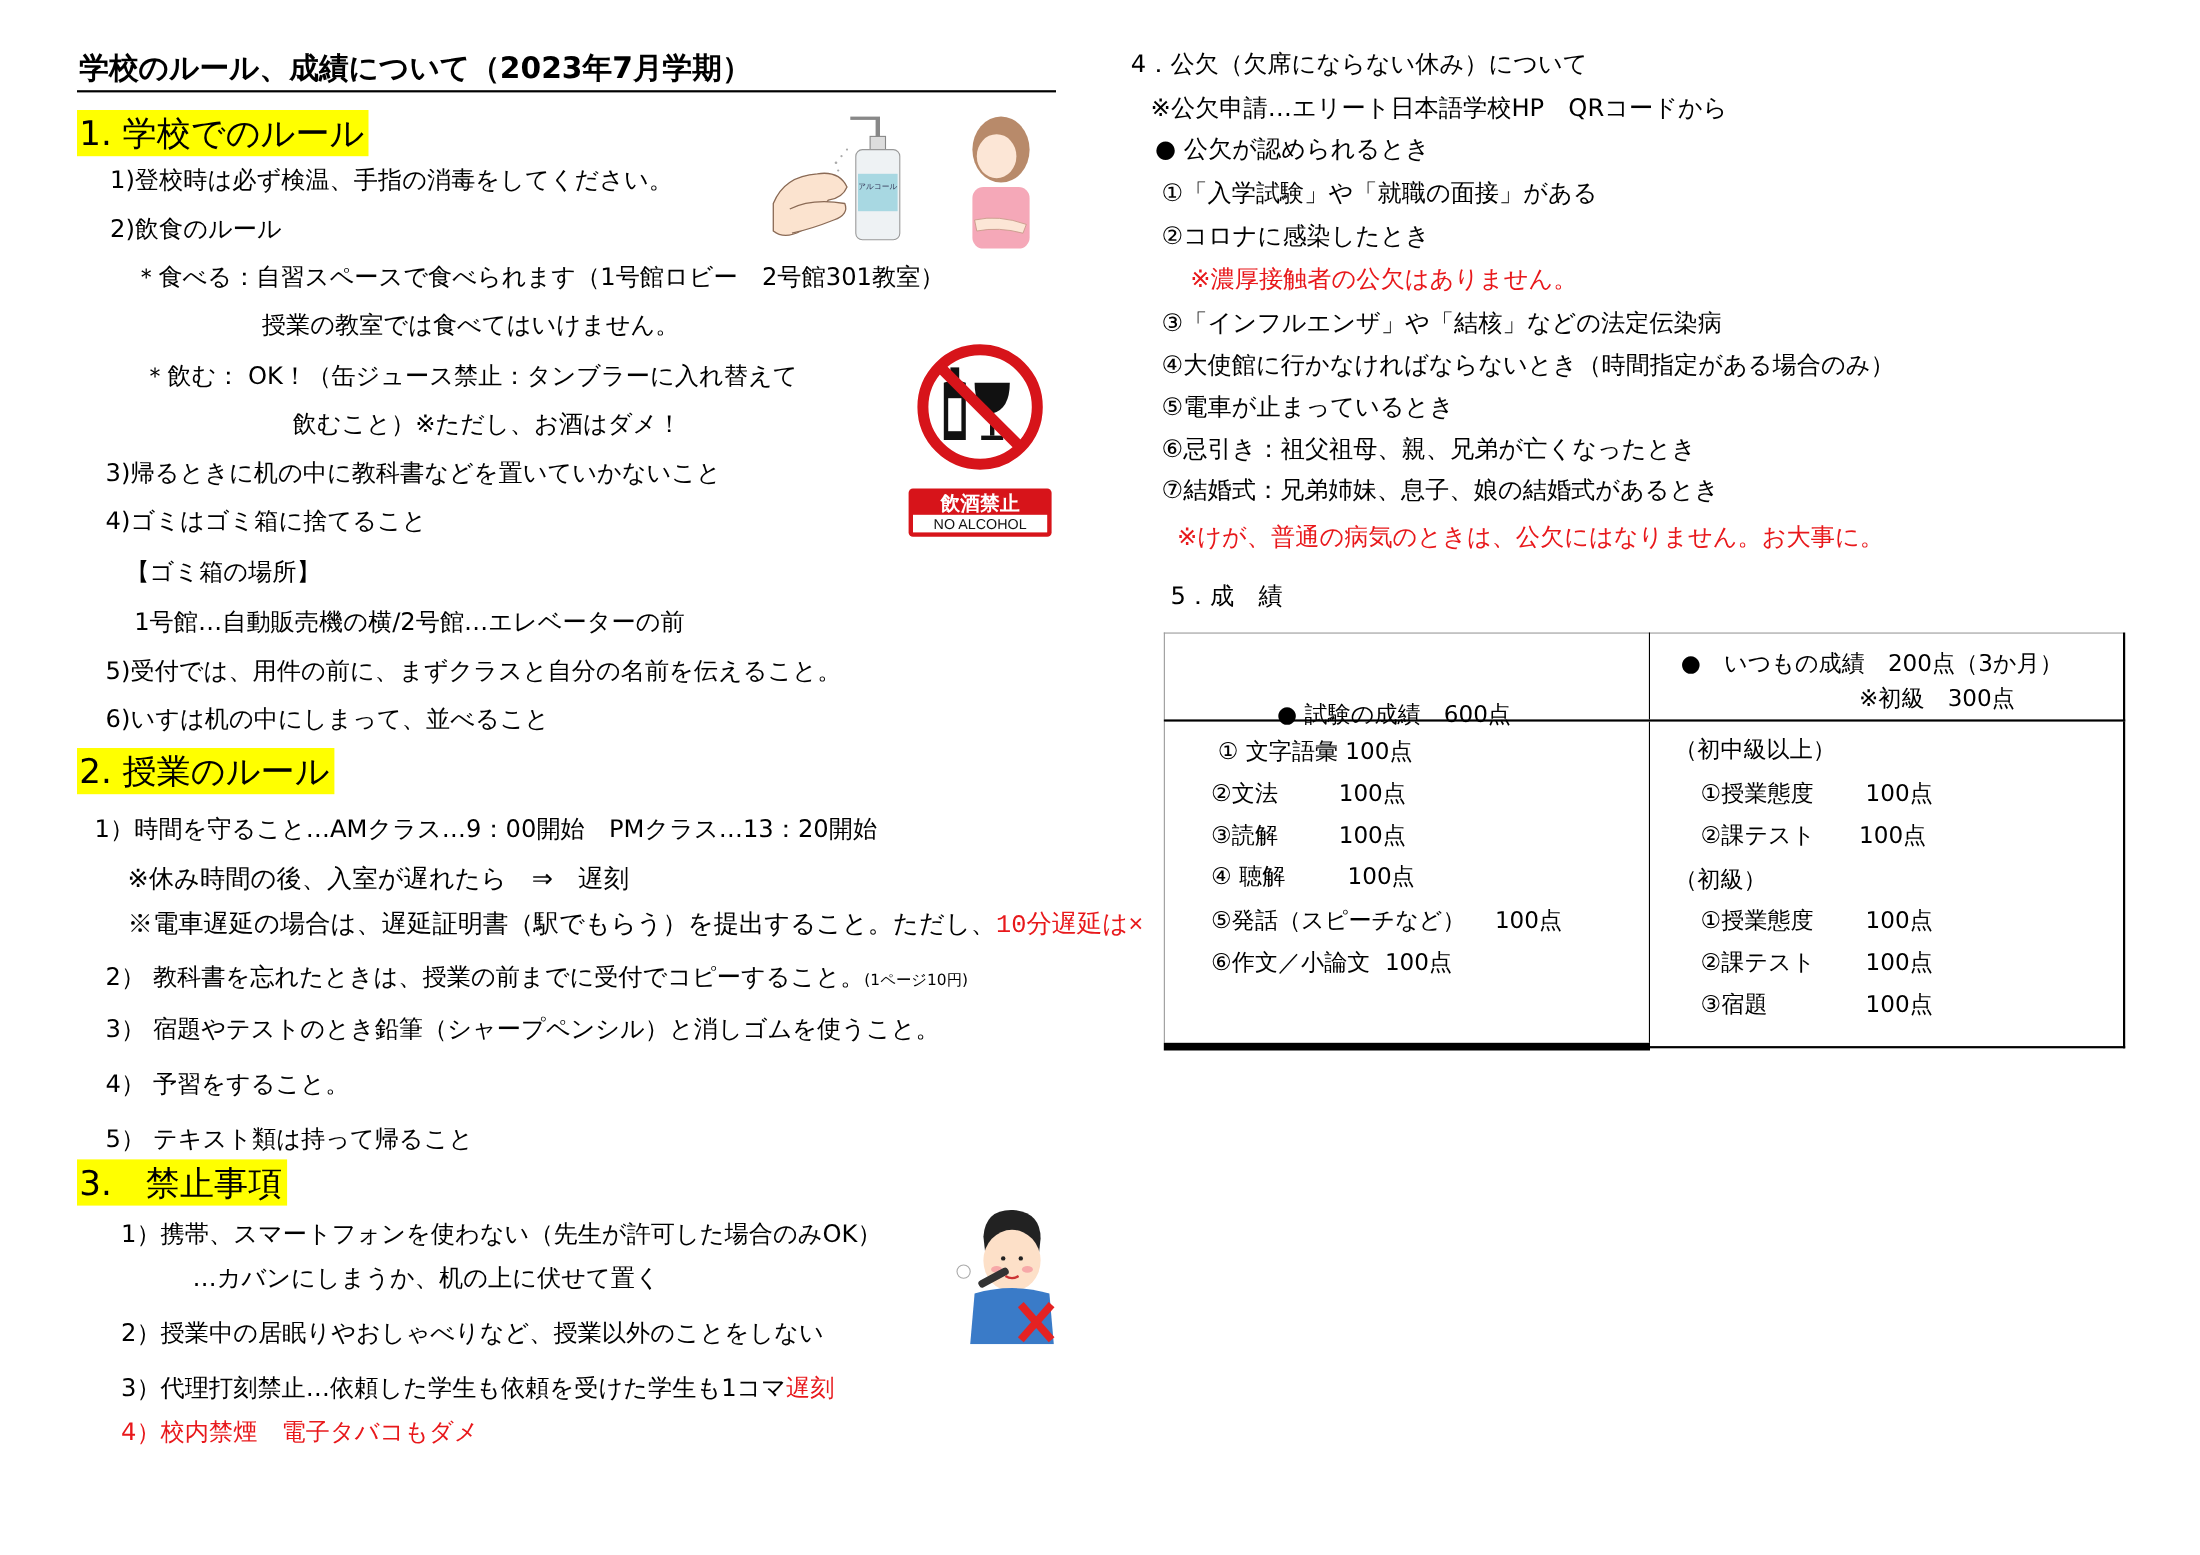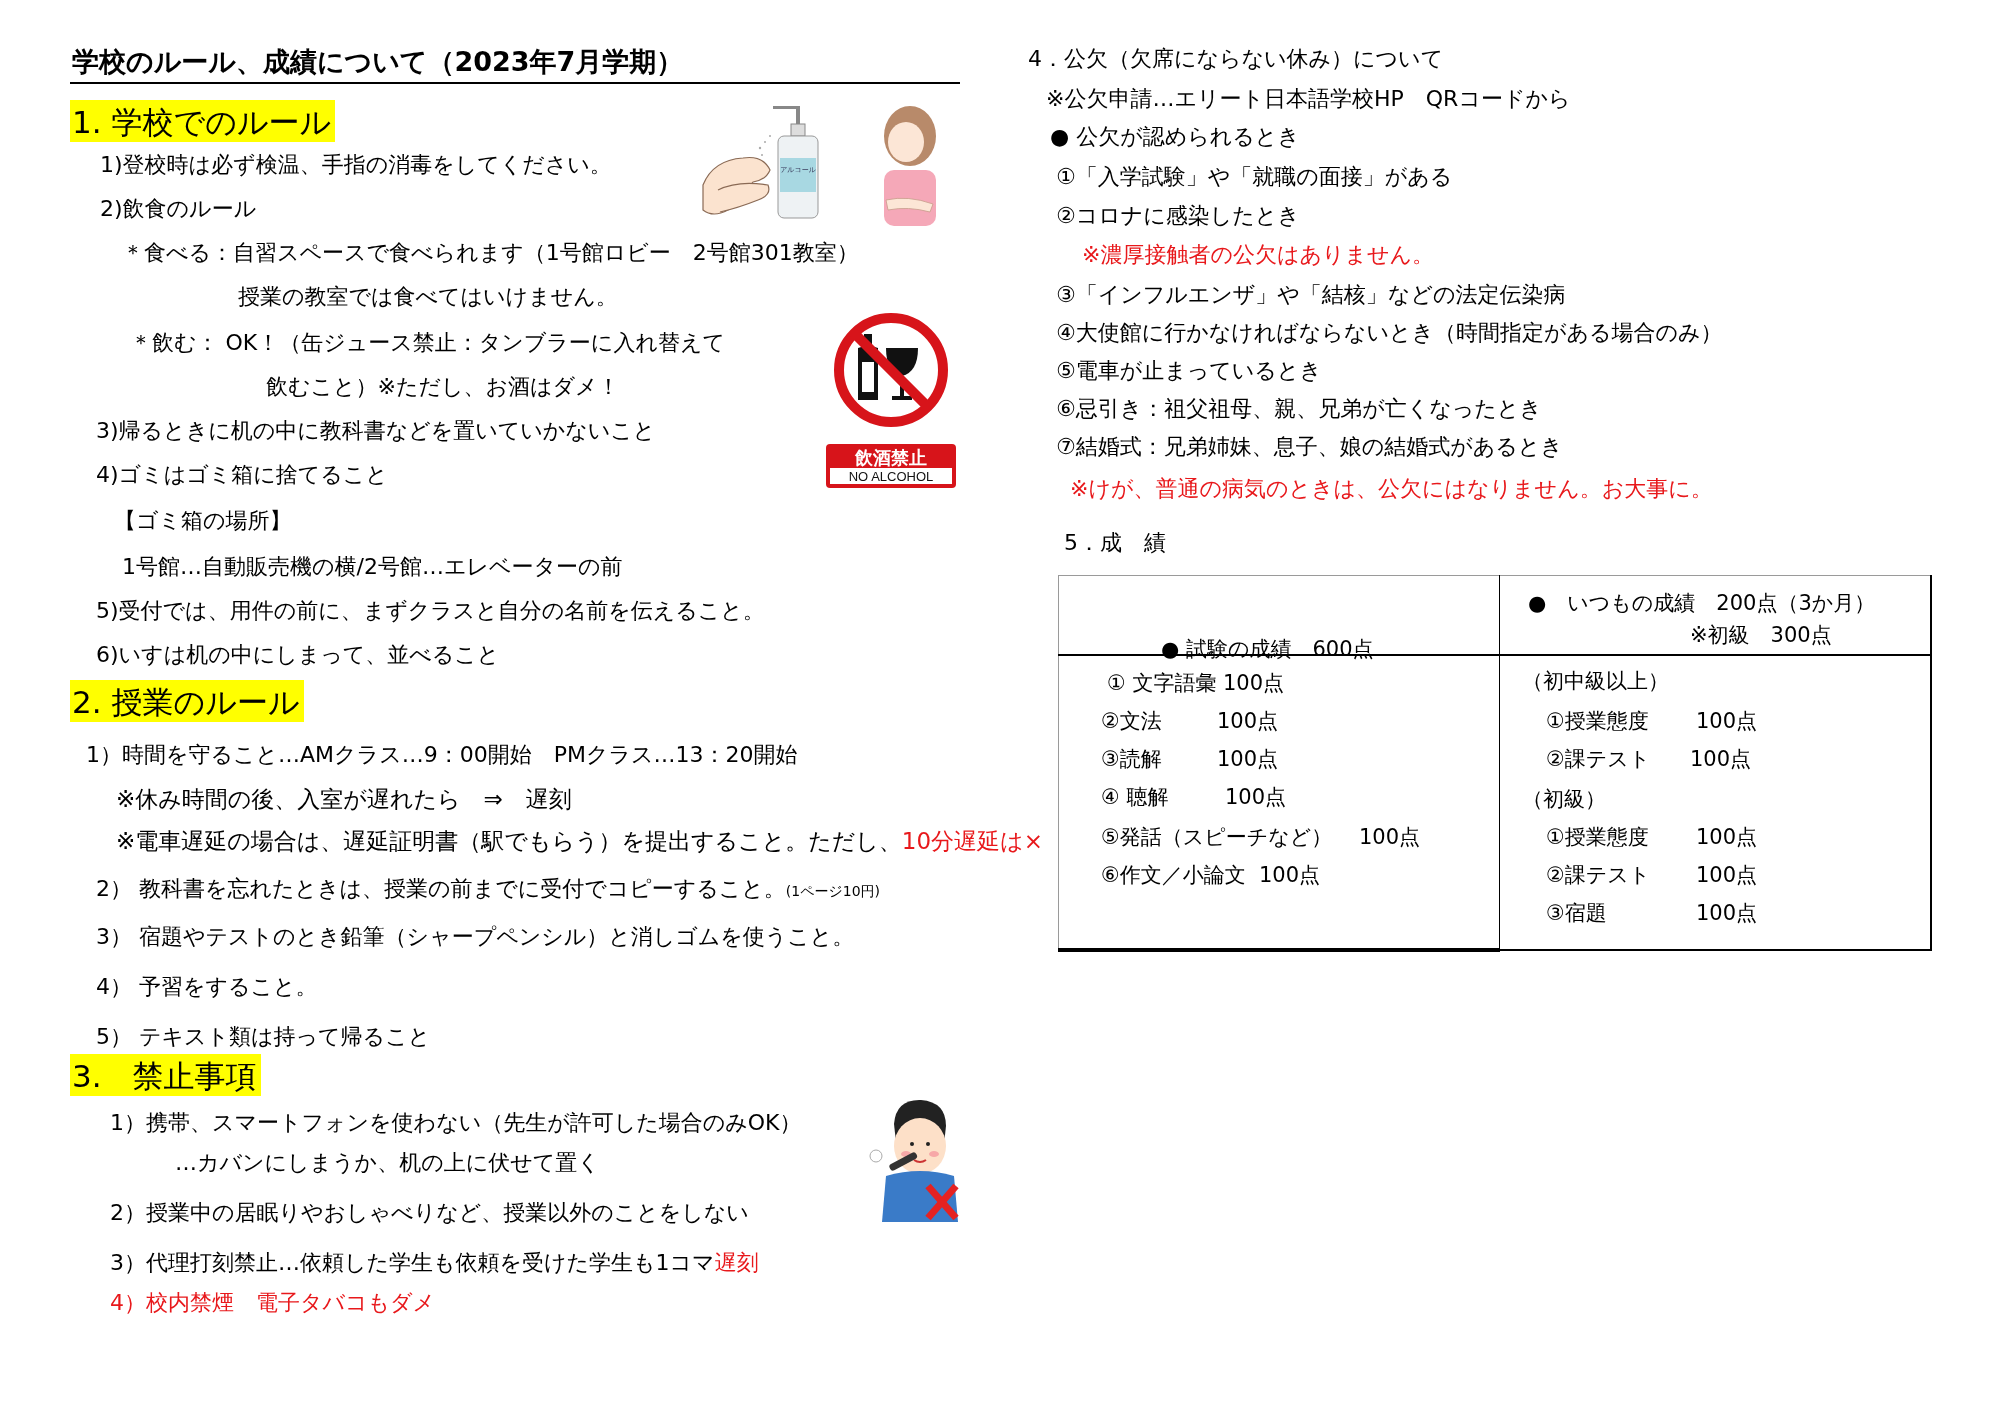--- a/index.html
+++ b/index.html
@@ -22,21 +22,21 @@
   .sec-head { font-size: 31px; line-height: 28px; }
   
   .grade-table {
     position: absolute; left: 1058px; top: 575px; width: 874px; height: 372px;
     border-collapse: collapse; font-size: 21px;
   }
   .grade-table td { vertical-align: top; padding: 0; }
   .gt-top-left, .gt-top-right { height: 78px; border-top: 1px solid #9a9a9a; border-bottom: 2px solid #000; }
   .gt-top-left { border-left: 1px solid #9a9a9a; border-right: 1px solid #000; width: 440px; }
   .gt-top-right { border-right: 2px solid #000; }
-  .gt-bot-left { border-left: 1px solid #9a9a9a; border-right: 1px solid #000; border-bottom: 4px solid #000000; }
+  .gt-bot-left { border-left: 1px solid #9a9a9a; border-right: 1px solid #000; border-bottom: 7px solid #000000; }
   .gt-bot-right { border-right: 2px solid #000; border-bottom: 2px solid #000; }
   .cell-inner { position: relative; height: 100%; }
   .ti { position: absolute; white-space: nowrap; line-height: 26px; }
   
   .illus { position: absolute; }
 </style>
 </head>
 <body>
 
 <div class="abs title">学校のルール、成績について（2023年7月学期）</div>
@@ -112,21 +112,21 @@
   <text x="69" y="185" font-size="13" fill="#111" text-anchor="middle" font-family="Liberation Sans, sans-serif">NO ALCOHOL</text>
 </svg>
 
 <div class="abs sec-head" style="left:70px; top:688px;">
   <span class="hl">2. 授業のルール</span>
 </div>
 <div class="abs line" style="left:86px; top:742px;">
   <span>1）</span><span>時間を守ること…AMクラス…9：00開始　PMクラス…13：20開始</span>
 </div>
 <div class="abs small" style="left:116px; top:788px;">※休み時間の後、入室が遅れたら　⇒　遅刻</div>
-<div class="abs small" style="left:116px; top:830px;">
+<div class="abs small" style="left:116px; top:830px;font-family:Liberation Mono, monospace;">
   <span>※電車遅延の場合は、遅延証明書（駅でもらう）を提出すること。ただし、</span><span class="red">10分遅延は×</span>
 </div>
 <div class="abs line" style="left:96px; top:876px;">
   <span>2）</span>&nbsp;<span>教科書を忘れたときは、授業の前までに受付でコピーすること。</span><span style="font-size:14px;">(1ページ10円)</span>
 </div>
 <div class="abs line" style="left:96px; top:924px;">
   <span>3）</span>&nbsp;<span>宿題やテストのとき鉛筆（シャープペンシル）と消しゴムを使うこと。</span>
 </div>
 <div class="abs line" style="left:96px; top:974px;">
   <span>4）</span>&nbsp;<span>予習をすること。</span>

